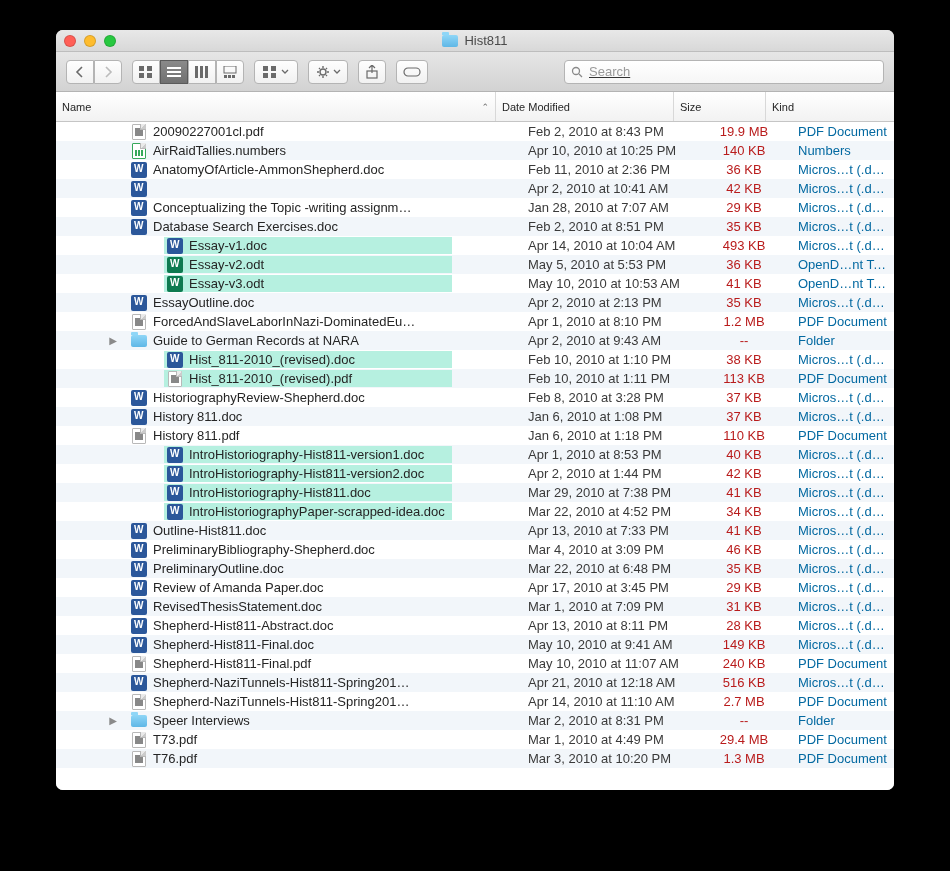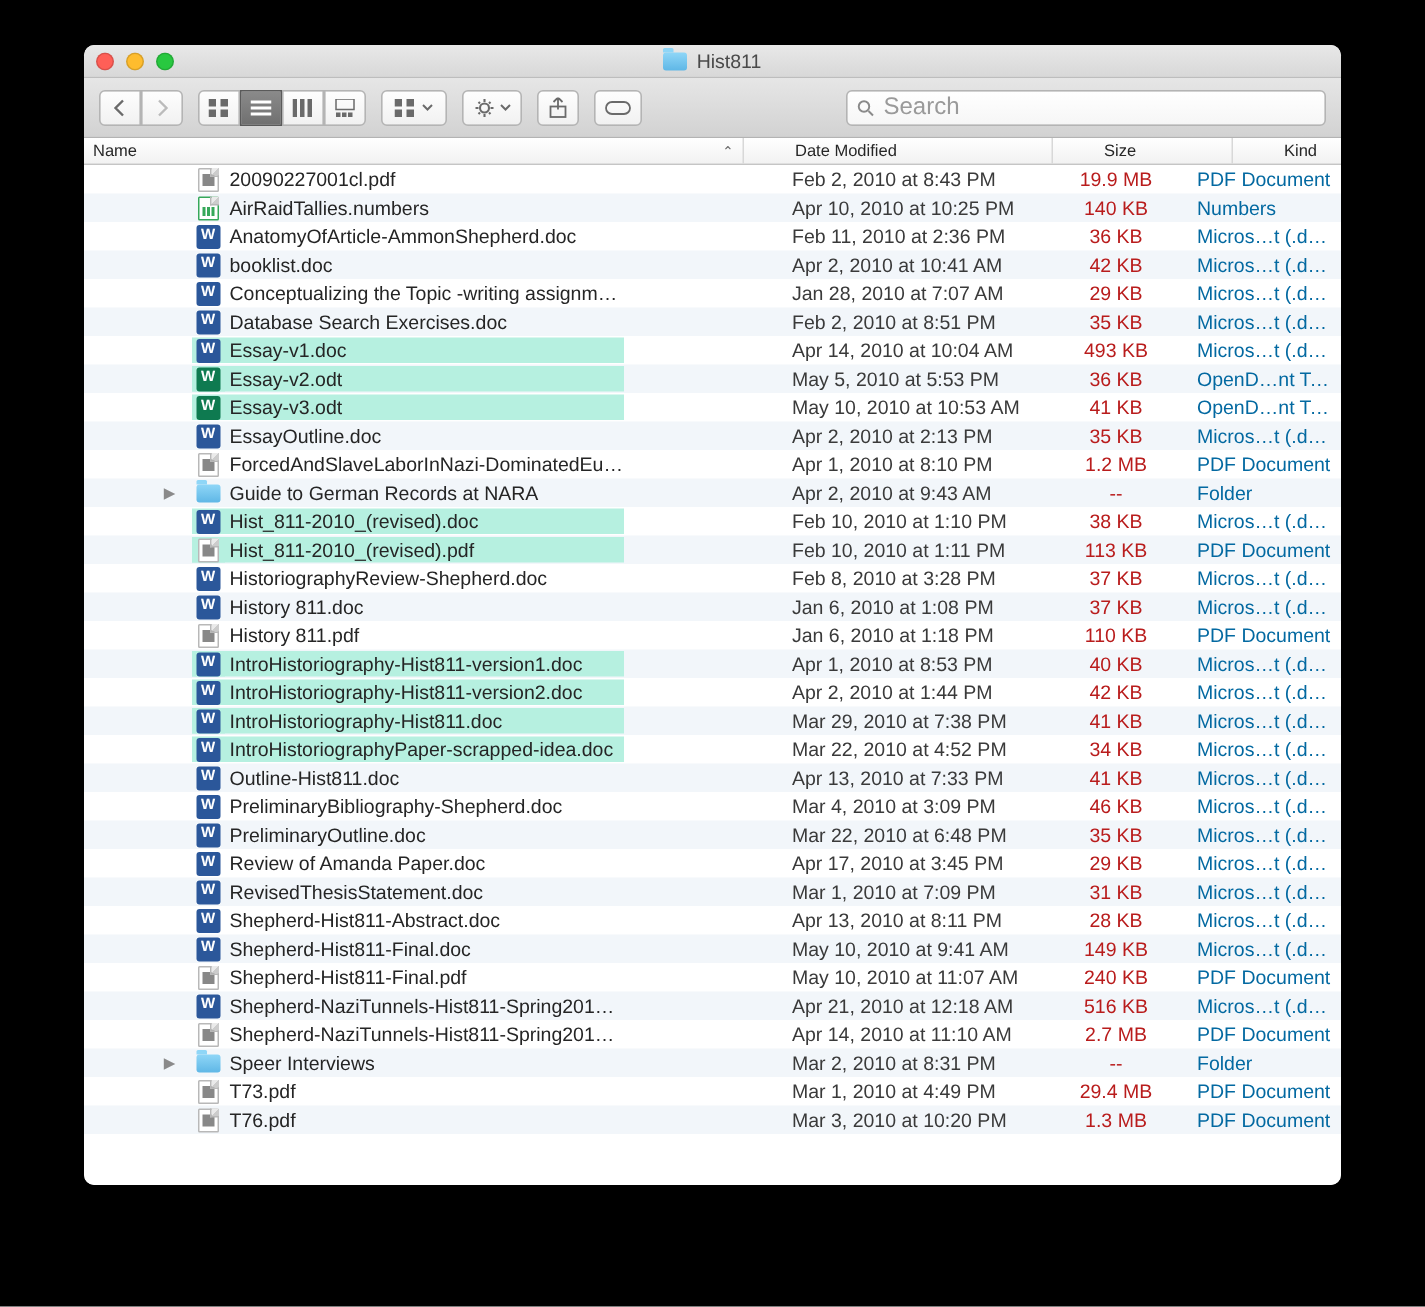--- a/index.html
+++ b/index.html
@@ -49,30 +49,29 @@
   .btn.active{ background: linear-gradient(#8a8a8a,#707070); color:#fff; border-color:#5a5a5a; }
   .btn svg{ display:block; }
   .toolbar-spacer{ flex:1; }
   .search {
     width:320px; height:24px; border-radius:4px;
     background: linear-gradient(#ffffff,#f6f6f6);
     border:1px solid #b4b4b4; display:flex; align-items:center;
     padding:0 6px; gap:6px;
   }
   .search input{
-    border:none; outline:none; background:transparent; font-size:16px; flex:1; color:#333;
+    border:none; outline:none; background:transparent; font-size:13px; flex:1; color:#333;text-decoration:underline;
   }
   .search input::placeholder{ color:#9a9a9a; }
   .mag { width:12px; height:12px; }
 
   .headers {
-    height:18px; display:flex; font-size:11px; color:#262626;
+    height:30px; display:flex; font-size:11px; color:#262626;
     border-bottom:1px solid #c5c5c5;
     background: linear-gradient(#ffffff,#f2f2f2);
-    gap: 28px;
   }
   .hcell{
     display:flex; align-items:center; padding:0 6px;
     border-right:1px solid #d8d8d8;
   }
   .hcell.name{ flex: 0 0 440px; position:relative; }
   .hcell.date{ flex: 0 0 178px; }
   .hcell.size{ flex: 0 0 92px; justify-content:flex-start; }
   .hcell.kind{ flex:1; border-right:none; }
   .sort-arrow{ position:absolute; right:6px; font-size:9px; color:#6a6a6a; }
@@ -87,20 +86,21 @@
   .cell.arrow{ flex:0 0 18px; display:flex; justify-content:center; color:#8a8a8a; font-size:10px; padding:0; }
   
   .cell.name-wrap{ flex:0 0 400px; display:flex; align-items:center; height:100%; }
   .glyph-wrap{ flex:0 0 22px; display:flex; justify-content:center; }
   .name-text{ flex:1; overflow:hidden; white-space:nowrap; text-overflow:ellipsis; padding-left:3px; }
   .row.hl .glyph-wrap, .row.hl .name-text{ background:#b6f0e0; }
   
   .row.hl .name-mask{
     background:#b6f0e0; display:flex; align-items:center; height:17px; border-radius:0;
     width: 288px;
+    margin-left: 36px;
   }
   .name-mask{ display:flex; align-items:center; width:288px; height:17px; }
   .name-mask .glyph-wrap{ flex:0 0 22px; }
   .cell.date{ flex:0 0 178px; color:#3a3a3a; }
   .cell.size{ flex:0 0 92px; text-align:center; padding-right:10px; color:#b91c1c; }
   .cell.kind{ flex:1; color:#0369a1; }
 
   .fileicon{
     width:14px; height:16px; position:relative;
     background:#ffffff; border:1px solid #b8b8b8; border-radius:1px;
@@ -312,21 +312,20 @@
         <div class="cell size">36 KB</div>
         <div class="cell kind">Micros…t (.doc)</div>
       </div>
       <div class="row odd">
         <div class="cell arrow"></div>
         <div class="cell name-wrap">
           <div class="name-mask">
             <span class="glyph-wrap">
               <span class="docword"></span>
             </span>
-            <span class="name-text">booklist.doc</span>
           </div>
         </div>
         <div class="cell date">Apr 2, 2010 at 10:41 AM</div>
         <div class="cell size">42 KB</div>
         <div class="cell kind">Micros…t (.doc)</div>
       </div>
       <div class="row even">
         <div class="cell arrow"></div>
         <div class="cell name-wrap">
           <div class="name-mask">

